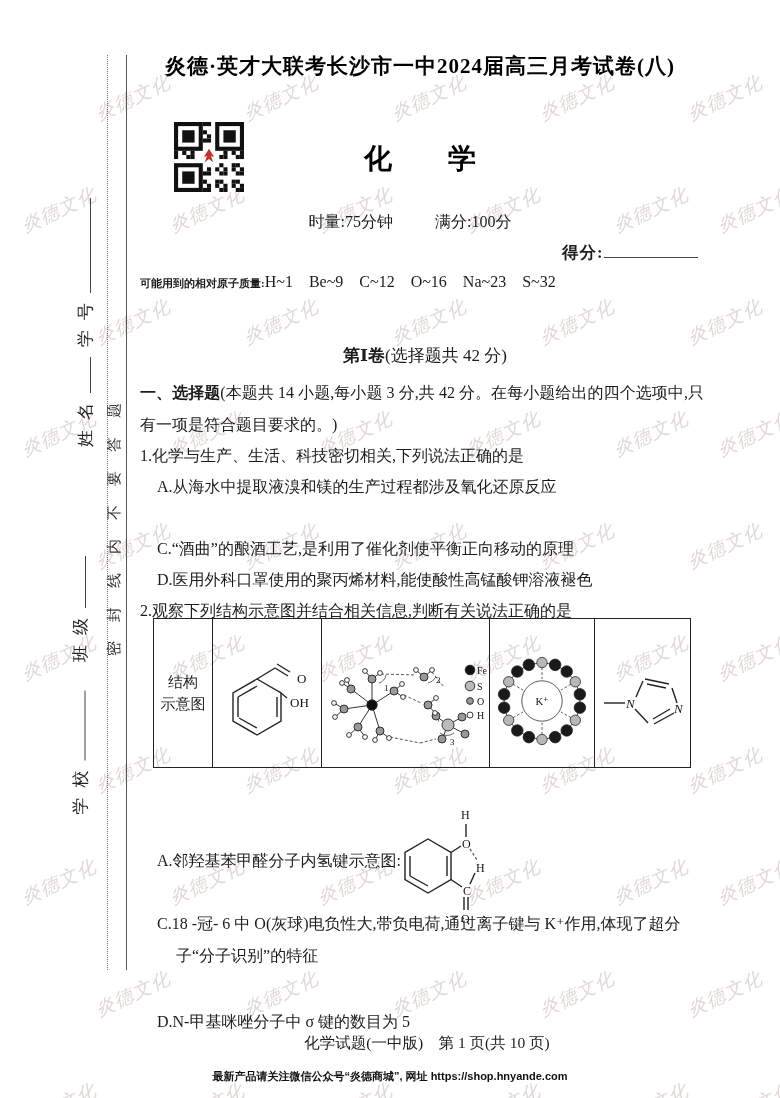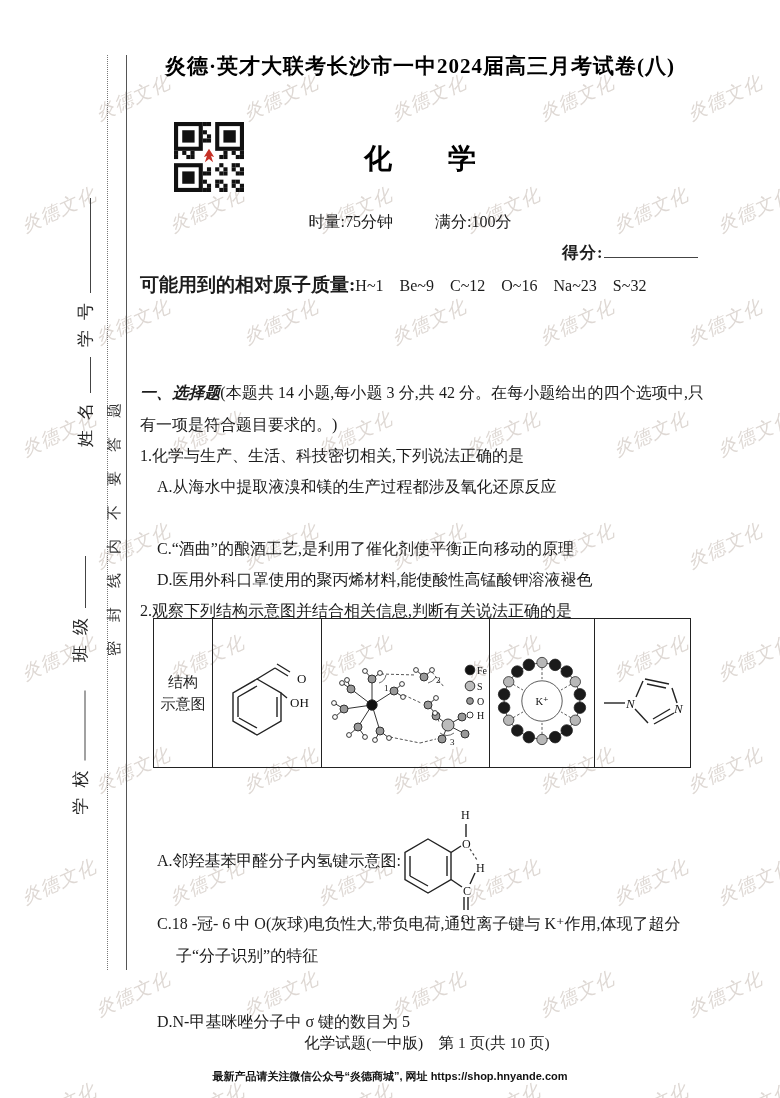--- a/index.html
+++ b/index.html
@@ -37,28 +37,28 @@
            font-size:21px; font-weight:bold; letter-spacing:1px; color:#000; }
   .qr { left:174px; top:122px; }
   .subject { left:140px; top:140px; width:560px; text-align:center;
              font-size:28px; font-weight:bold; color:#000; }
   .info-line { left:130px; top:212px; width:560px; text-align:center; font-size:16px; }
   .info-gap { display:inline-block; width:42px; }
   .score { left:562px; top:242px; font-size:16.5px; }
   .score b { letter-spacing:1px; }
   .score .uline { display:inline-block; width:94px; border-bottom:1.5px solid #444; height:14px; }
   .masses { left:140px; top:272px; width:570px; font-size:16px; }
-  .masses b { font-size:19px; }
+  .masses b { font-size:11px; }
   .masses2 { left:320px; top:305px; font-size:16px; }
   .part-heading { left:140px; top:344px; width:570px; text-align:center; font-size:17px; }
   .part-heading .lead { font-weight:bold; }
   
   .para { font-size:16px; line-height:31.5px; }
   .intro { left:140px; top:377px; width:564px; text-align:justify; }
-  .intro .lead { font-weight:bold;font-style:italic; }
+  .intro .lead { font-weight:bold; }
   .stem1 { left:140px; top:440px; width:570px; }
   .opt { left:157px; width:553px; }
   .q2stem { left:140px; top:595px; width:570px; }
   .hang { padding-left:19px; text-indent:-19px; }
   
   table.q2 { position:absolute; left:153px; top:618px; border-collapse:collapse; }
   table.q2 td {
     border:1.5px solid #222; text-align:center; vertical-align:middle;
     font-size:15px; white-space:pre-line; padding:2px; line-height:22px;
   }
@@ -231,20 +231,23 @@
     </div>
 
     <div class="abs score">
       <b>得分:</b><span class="uline"></span>
     </div>
 
     <div class="abs masses">
       <b>可能用到的相对原子质量:</b><span>H~1　Be~9　C~12　O~16　Na~23　S~32</span>
     </div>
 
+    <div class="abs part-heading">
+      <span class="lead">第Ⅰ卷</span><span>(选择题共 42 分)</span>
+    </div>
 
     <div class="abs para intro">
       <span class="lead">一、选择题</span><span>(本题共 14 小题,每小题 3 分,共 42 分。在每小题给出的四个选项中,只有一项是符合题目要求的。)</span>
     </div>
 
     <div class="abs para stem1">1.化学与生产、生活、科技密切相关,下列说法正确的是</div>
     <div class="abs para opt" style="top:471px;">A.从海水中提取液溴和镁的生产过程都涉及氧化还原反应</div>
     <div class="abs para opt" style="top:564px;">D.医用外科口罩使用的聚丙烯材料,能使酸性高锰酸钾溶液褪色</div>
     <div class="abs para opt" style="top:533px;">C.“酒曲”的酿酒工艺,是利用了催化剂使平衡正向移动的原理</div>
 

